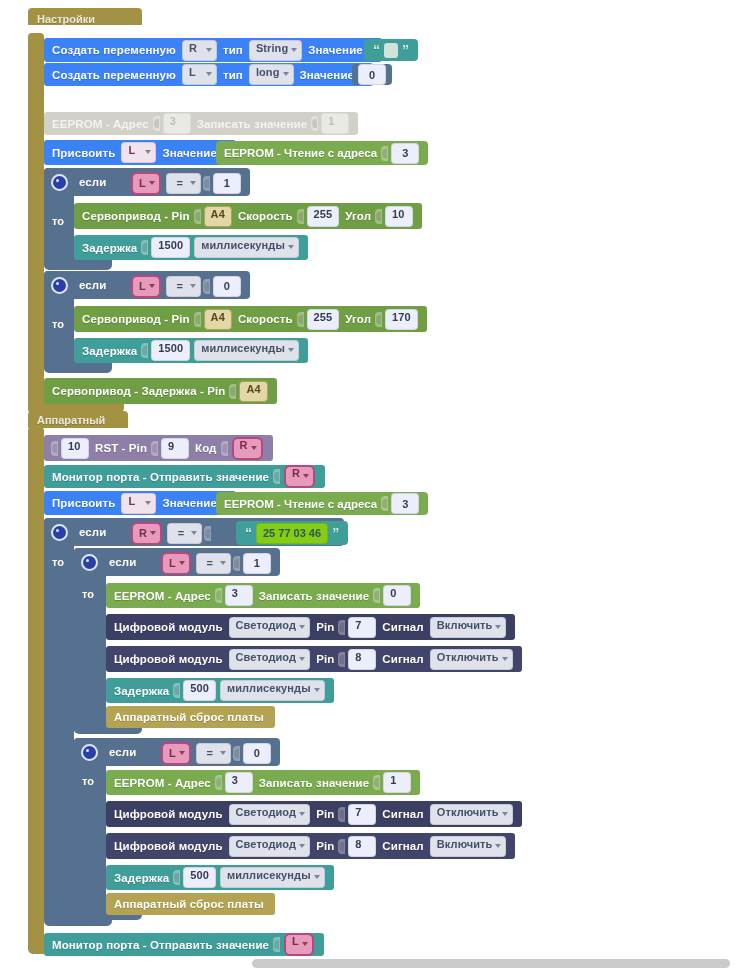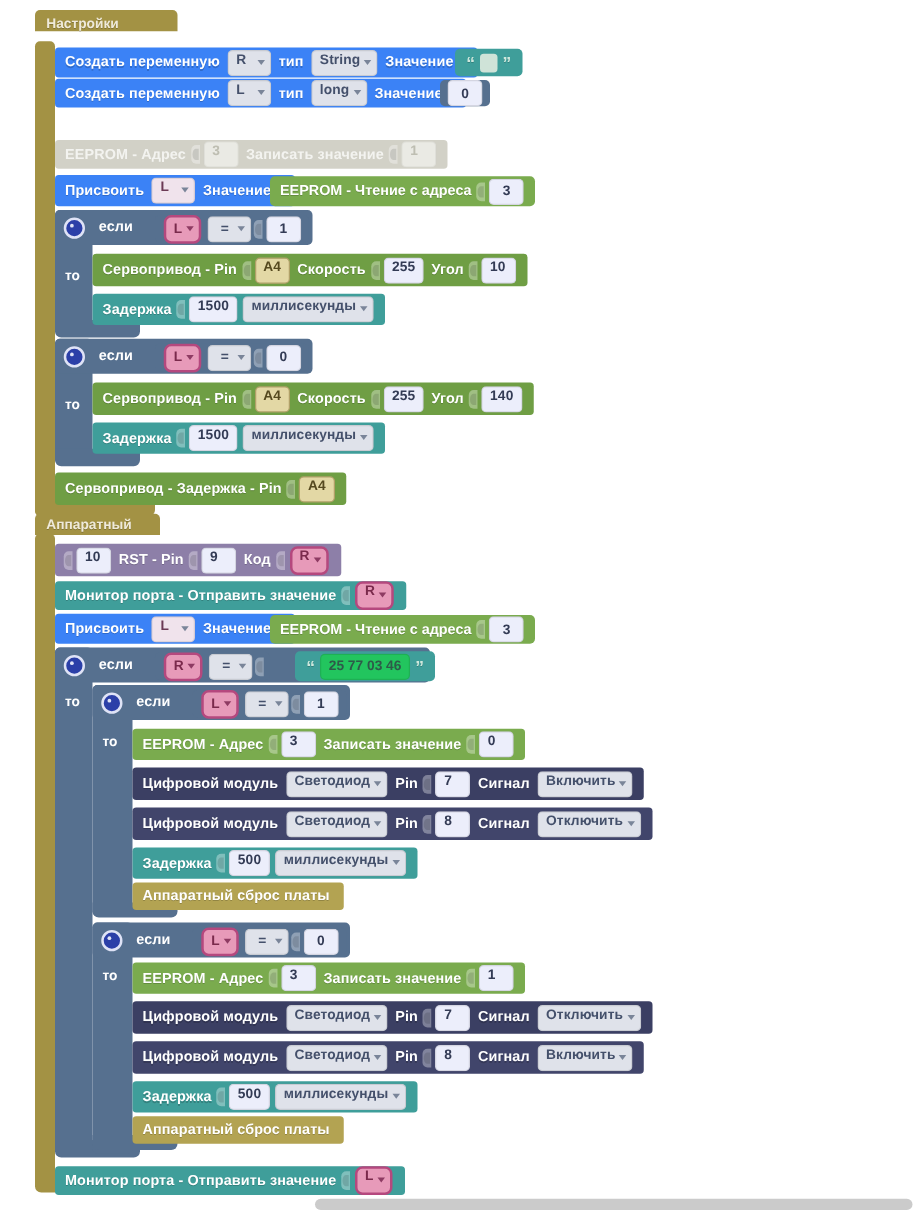--- a/index.html
+++ b/index.html
@@ -244,21 +244,21 @@
 
   <div class="blk c-green-d" style="left:74px;top:306px;height:26px;">
     <span class="lbl">Сервопривод - Pin</span>
     <span class="plug"></span>
     <span class="fld pin">A4</span>
     <span class="lbl">Скорость</span>
     <span class="plug"></span>
     <span class="fld num">255</span>
     <span class="lbl">Угол</span>
     <span class="plug"></span>
-    <span class="fld num">140</span>
+    <span class="fld num">170</span>
   </div>
   <div class="blk c-teal" style="left:74px;top:338px;height:25px;">
     <span class="lbl">Задержка</span>
     <span class="plug"></span>
     <span class="fld num">1500</span>
     <span class="fld drop">миллисекунды</span>
   </div>
 
   <div class="blk c-green-d" style="left:44px;top:378px;height:26px;">
     <span class="lbl">Сервопривод - Задержка - Pin</span>
@@ -308,21 +308,21 @@
     <span class="gear"></span>
     <span class="lbl">если</span>
   </div>
   <div class="rep c-blue" style="left:124px;top:522px;height:22px;padding:0 4px;">
     <span class="varpill">R</span>
     <span class="fld drop">=</span>
     <span class="plug"></span>
   </div>
   <div class="rep c-teal" style="left:236px;top:521px;height:24px;">
     <span class="quote">“</span>
-    <span class="fld" style="background:#22c55e;color:#2e5a49;">25 77 03 46</span>
+    <span class="fld" style="background:#84cc16;color:#2e5a49;">25 77 03 46</span>
     <span class="quote">”</span>
   </div>
   <span class="wordто" style="position:absolute;left:52px;top:556px;">то</span>
 
   <div class="spine c-blue" style="left:74px;top:548px;width:32px;height:185px;"></div>
   <div class="spine c-blue" style="left:74px;top:548px;width:206px;height:28px;"></div>
   <div class="spine c-blue" style="left:74px;top:722px;width:68px;height:12px;border-radius:0 0 5px 5px;"></div>
   <div class="blk" style="left:74px;top:548px;height:28px;background:transparent;text-shadow:none;">
     <span class="gear"></span>
     <span class="lbl">если</span>

